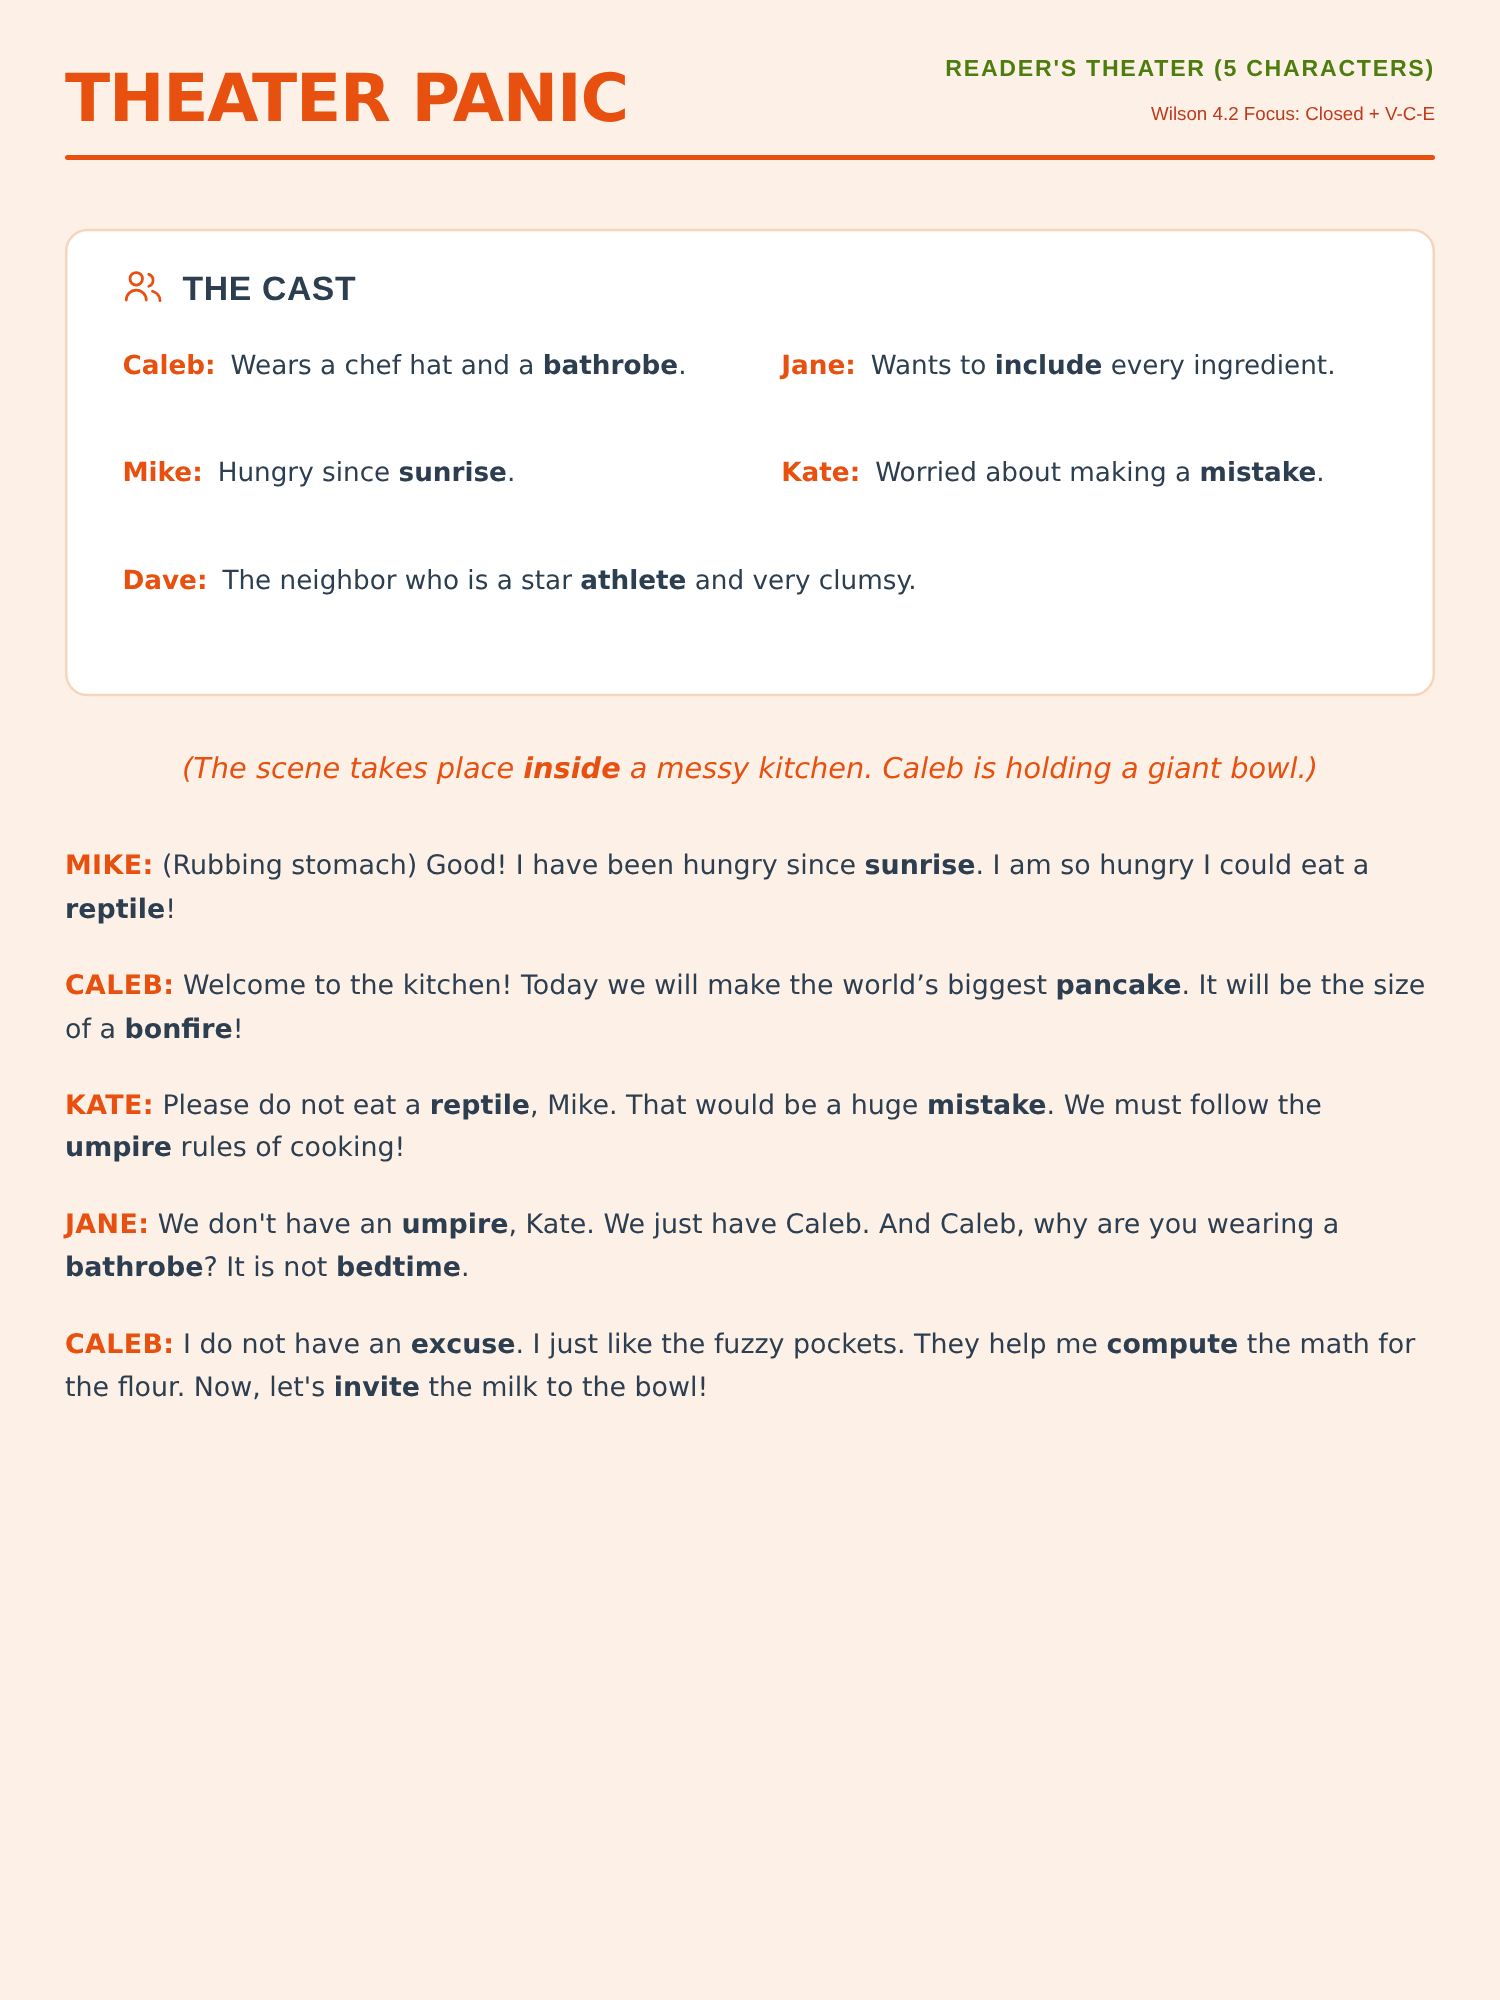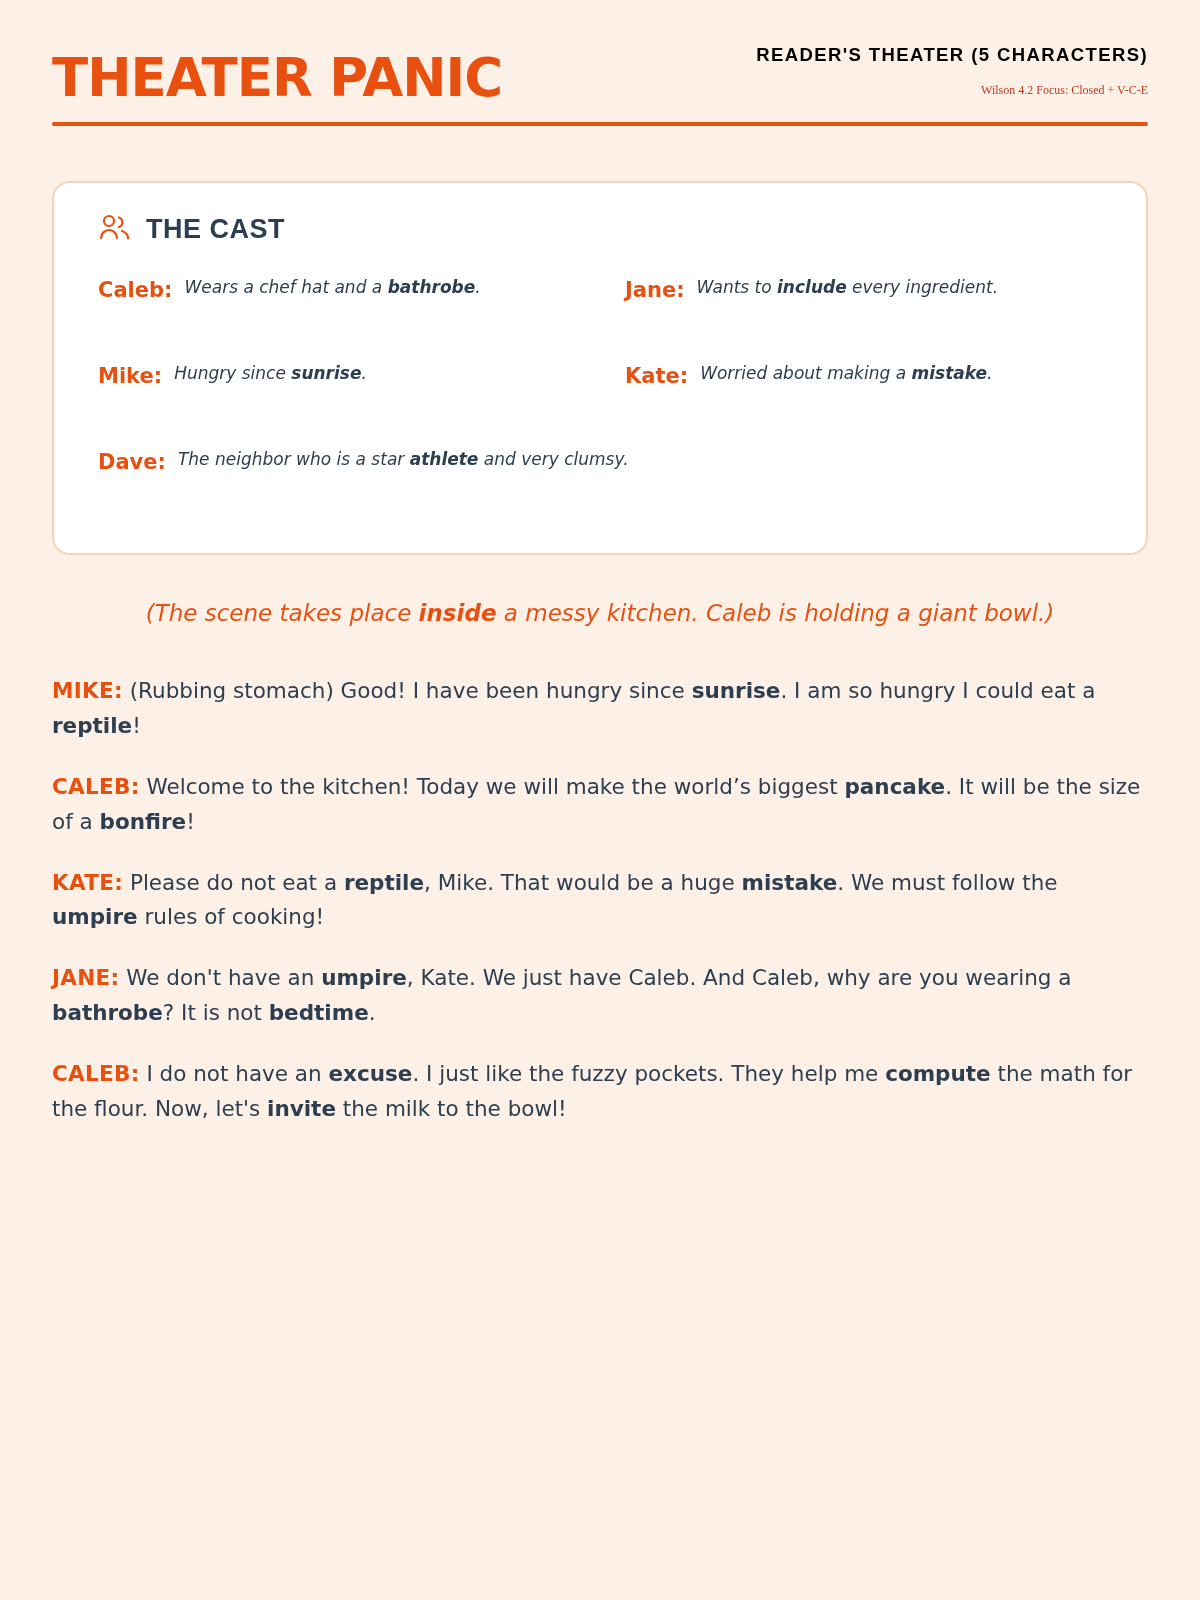--- a/index.html
+++ b/index.html
@@ -37,28 +37,28 @@
     margin: 0;
   }
   .header-right {
     text-align: right;
     padding-bottom: 6px;
   }
   .header-sub {
     font-size: 18.5px;
     font-weight: bold;
     letter-spacing: 1.4px;
-    color: #000000;
+    color: #4d7c0f;
     font-family: "Liberation Sans", sans-serif;
   }
   .header-focus {
-    font-size: 12px;
+    font-size: 15px;
     color: #C0391B;
     margin-top: 17px;
-    font-family: Liberation Serif, serif;
+    font-family: Liberation Sans, sans-serif;
   }
   .rule {
     height: 4px;
     background: #E8500F;
     border-radius: 2px;
     margin-top: 4px;
   }
 
   
   .cast-card {
@@ -96,24 +96,23 @@
     min-height: 58px;
   }
   .cast-name {
     color: #E8500F;
     font-weight: bold;
     font-size: 21px;
     white-space: nowrap;
     line-height: 1.45;
   }
   .cast-desc {
-    font-size: 17px;
+    font-size: 21px;
     line-height: 1.45;
     color: #2C3E50;
-    font-style: italic;
   }
   .cast-desc b { font-weight: bold; }
   .cast-full {
     grid-column: 1 / span 2;
   }
 
   
   .stage {
     margin: 42px 92px 0 92px;
     text-align: center;

